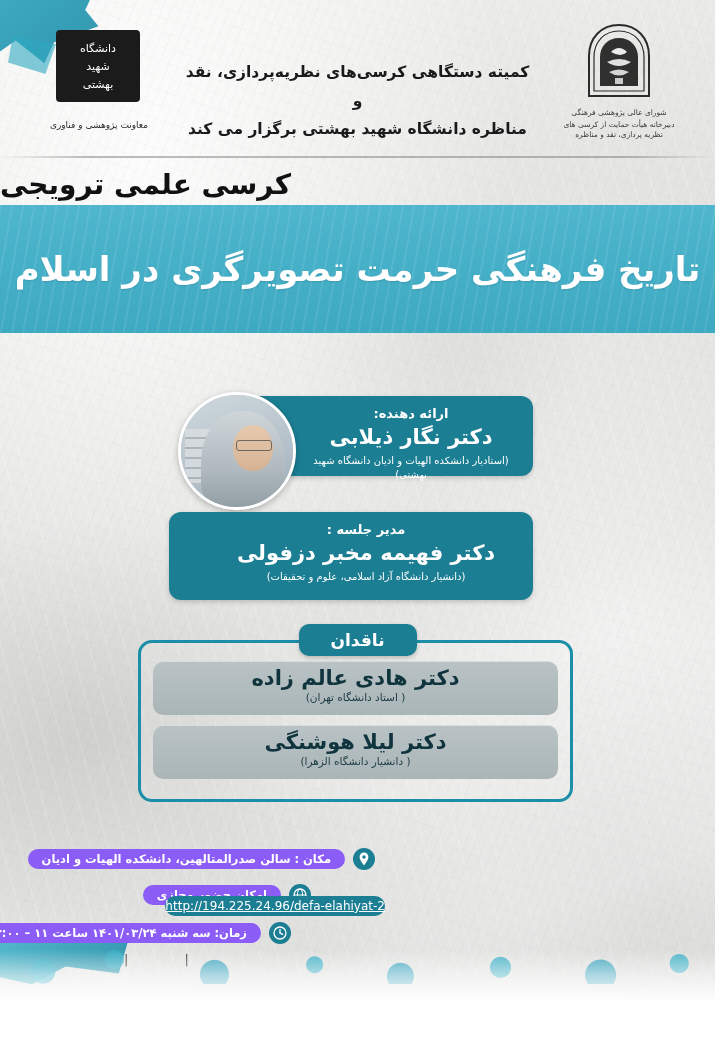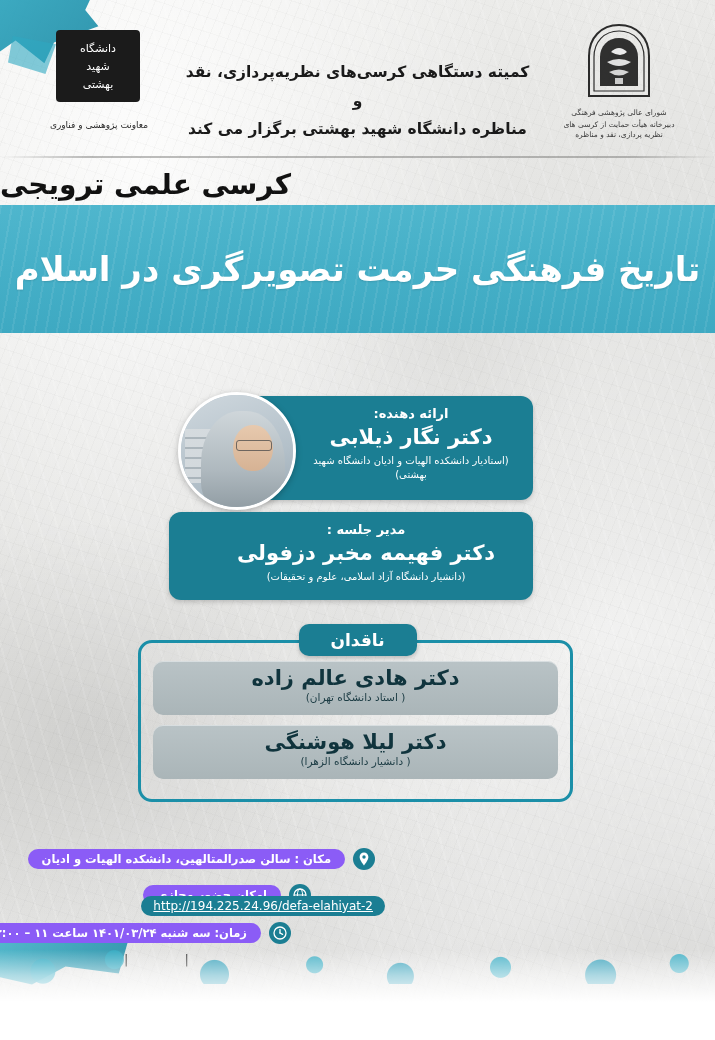--- a/index.html
+++ b/index.html
@@ -202,21 +202,21 @@
   .card-affil {
     font-size: 10px;
     margin-top: 3px;
     line-height: 1.4;
   }
 
   .speaker-card {
     top: 396px;
     right: 182px;
     width: 296px;
-    height: 104px;
+    height: 80px;
   }
   .speaker-card .card-inner { padding-right: 12px; padding-left: 64px; }
 
   .portrait {
     position: absolute;
     top: 392px;
     left: 178px;
     width: 112px;
     height: 112px;
     border-radius: 50%;
@@ -347,21 +347,21 @@
   }
   .icon-circle svg { display:block; }
   .info-1 { top: 848px; right: 340px; }
   .info-2 { top: 884px; right: 404px; }
   .info-3 { top: 922px; right: 424px; }
   .link {
     display: inline-block;
     background: #1b7e93;
     color: #ffffff;
     border-radius: 14px;
-    padding: 3px 12px;
+    padding: 3px 0;
     font-size: 12px;
     text-decoration: underline;
     direction: ltr;
     font-family: "DejaVu Sans", "Liberation Sans", sans-serif;
     text-align: center;
   }
   .link-wrap {
     position: absolute;
     top: 896px;
     right: 330px;

